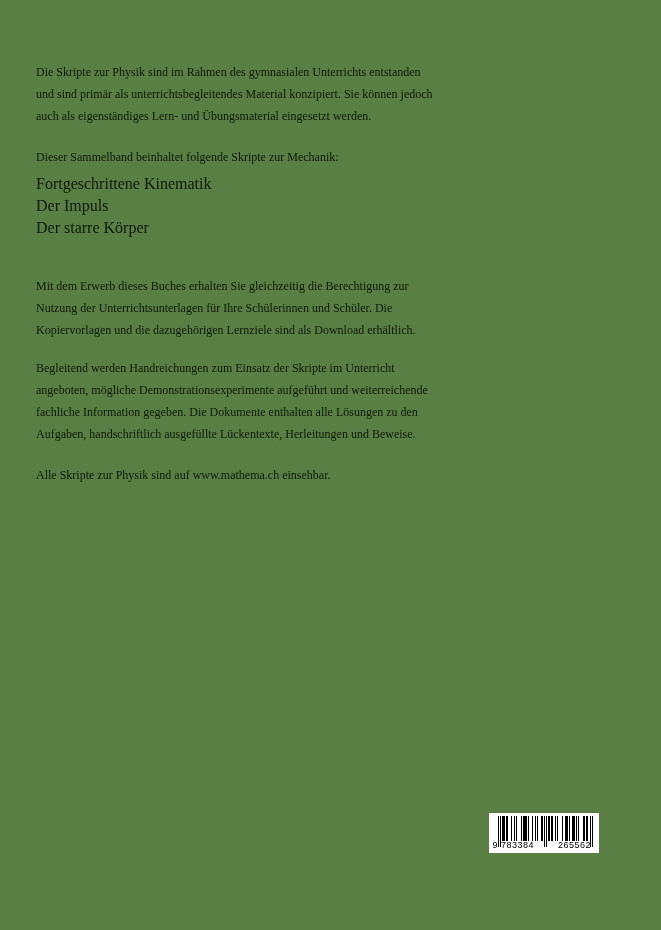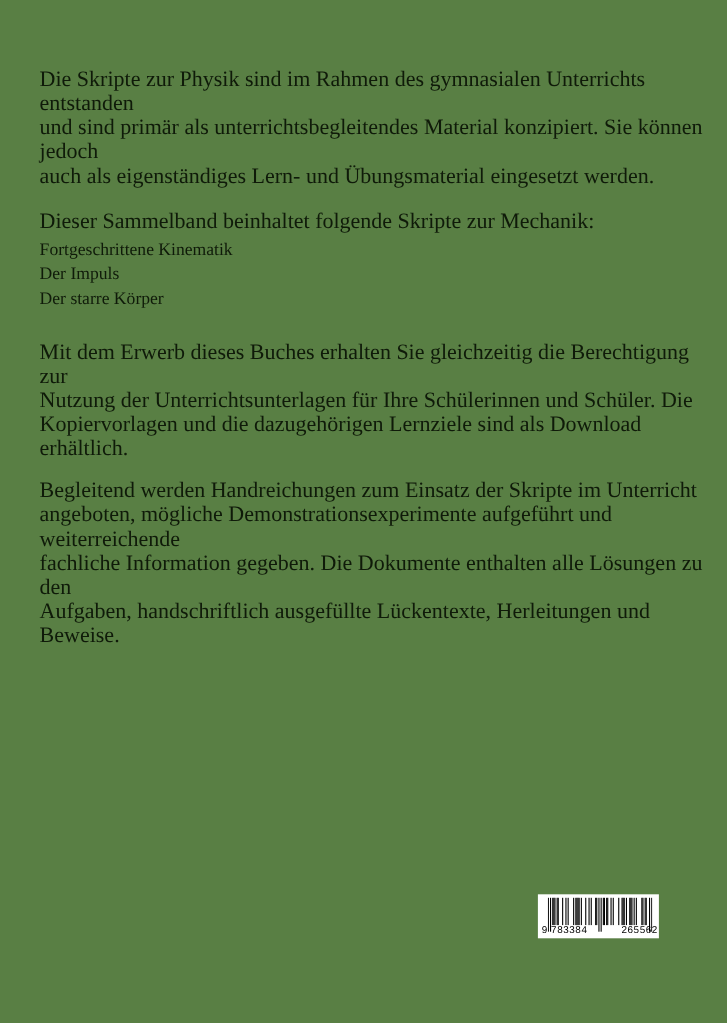--- a/index.html
+++ b/index.html
@@ -13,27 +13,27 @@
     color: #0f1a09;
   }
   .cover {
     position: absolute;
     inset: 0;
     padding: 61px 20px 0 36px;
     box-sizing: border-box;
   }
   .para {
     margin: 0;
-    font-size: 20px;
+    font-size: 12px;
     line-height: 22px;
     white-space: pre-line;
   }
   .mb-intro   { margin-bottom: 19px; }
   .mb-heading { margin-bottom: 5px; }
-  .mb-list    { margin-bottom: 26px; }
+  .mb-list    { margin-bottom: 36px; }
   .mb-supp    { margin-bottom: 19px; }
   .mb-lic     { margin-bottom: 16px; }
   .columns {
     display: flex;
     flex-direction: row;
   }
   .col {
     font-size: 16px;
     line-height: 22px;
     white-space: pre-line;
@@ -58,21 +58,21 @@
     position: absolute;
     bottom: 3px;
     font-family: "Liberation Sans", sans-serif;
     font-size: 9px;
     line-height: 9px;
     color: #000000;
     letter-spacing: 0.5px;
   }
   .bc-first { left: 1px;  width: 8px;  text-align: right; }
   .bc-left  { left: 12px; width: 42px; text-align: left; }
-  .bc-right { left: 76px; width: 42px; text-align: left; }
+  .bc-right { left: 60px; width: 42px; text-align: right; }
 </style>
 </head>
 <body>
 
 <div class="cover">
 
   <p class="para mb-intro">Die Skripte zur Physik sind im Rahmen des gymnasialen Unterrichts entstanden
 und sind primär als unterrichtsbegleitendes Material konzipiert. Sie können jedoch
 auch als eigenständiges Lern- und Übungsmaterial eingesetzt werden.</p>
 
@@ -86,20 +86,21 @@
 
   <p class="para mb-lic">Mit dem Erwerb dieses Buches erhalten Sie gleichzeitig die Berechtigung zur
 Nutzung der Unterrichtsunterlagen für Ihre Schülerinnen und Schüler. Die
 Kopiervorlagen und die dazugehörigen Lernziele sind als Download erhältlich.</p>
 
   <p class="para mb-supp">Begleitend werden Handreichungen zum Einsatz der Skripte im Unterricht
 angeboten, mögliche Demonstrationsexperimente aufgeführt und weiterreichende
 fachliche Information gegeben. Die Dokumente enthalten alle Lösungen zu den
 Aufgaben, handschriftlich ausgefüllte Lückentexte, Herleitungen und Beweise.</p>
 
+  <p class="para">Alle Skripte zur Physik sind auf www.mathema.ch einsehbar.</p>
 
   <div class="barcode">
     <svg width="95" height="34" viewBox="0 0 95 34" xmlns="http://www.w3.org/2000/svg">
         <rect x="0" y="0" width="1" height="31"></rect>
         <rect x="2" y="0" width="1" height="31"></rect>
         <rect x="4" y="0" width="1" height="25"></rect>
         <rect x="5" y="0" width="1" height="25"></rect>
         <rect x="6" y="0" width="1" height="25"></rect>
         <rect x="8" y="0" width="1" height="25"></rect>
         <rect x="9" y="0" width="1" height="25"></rect>

